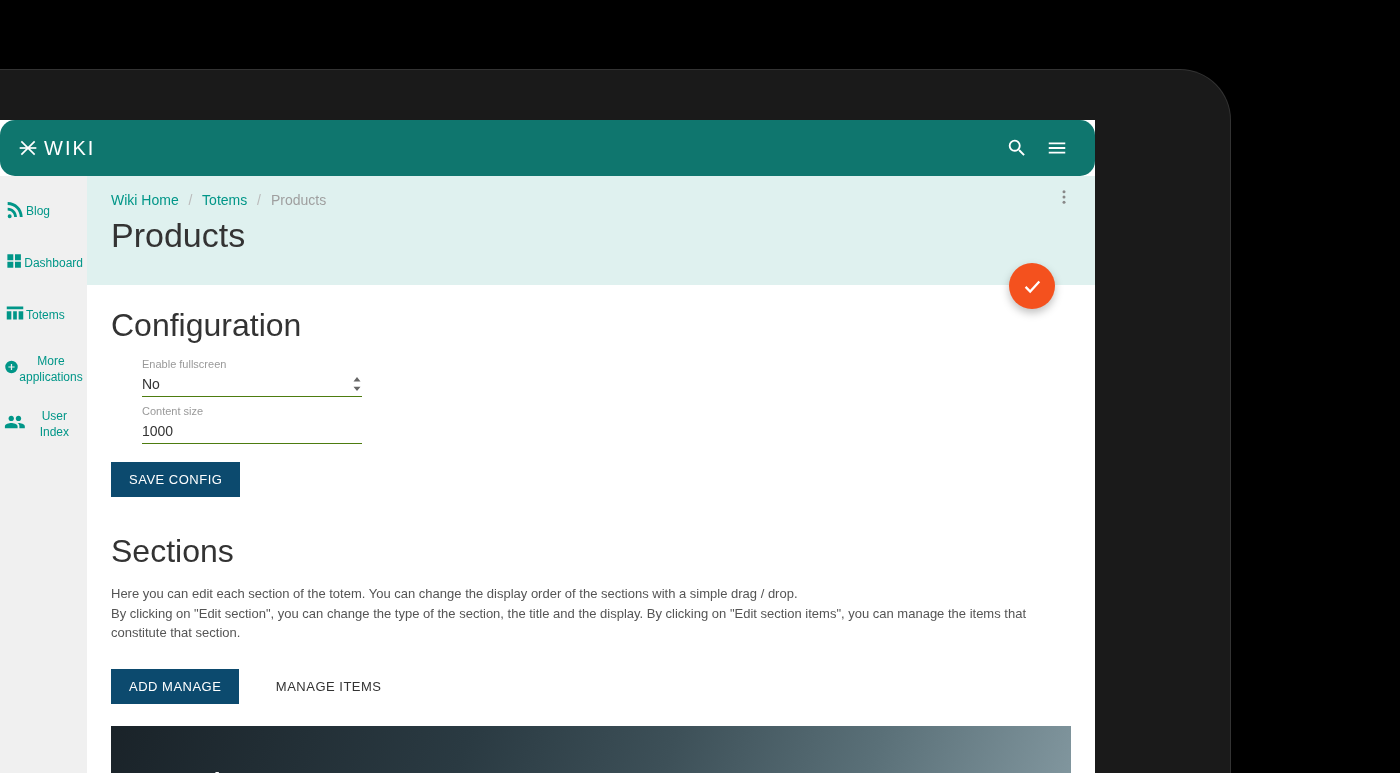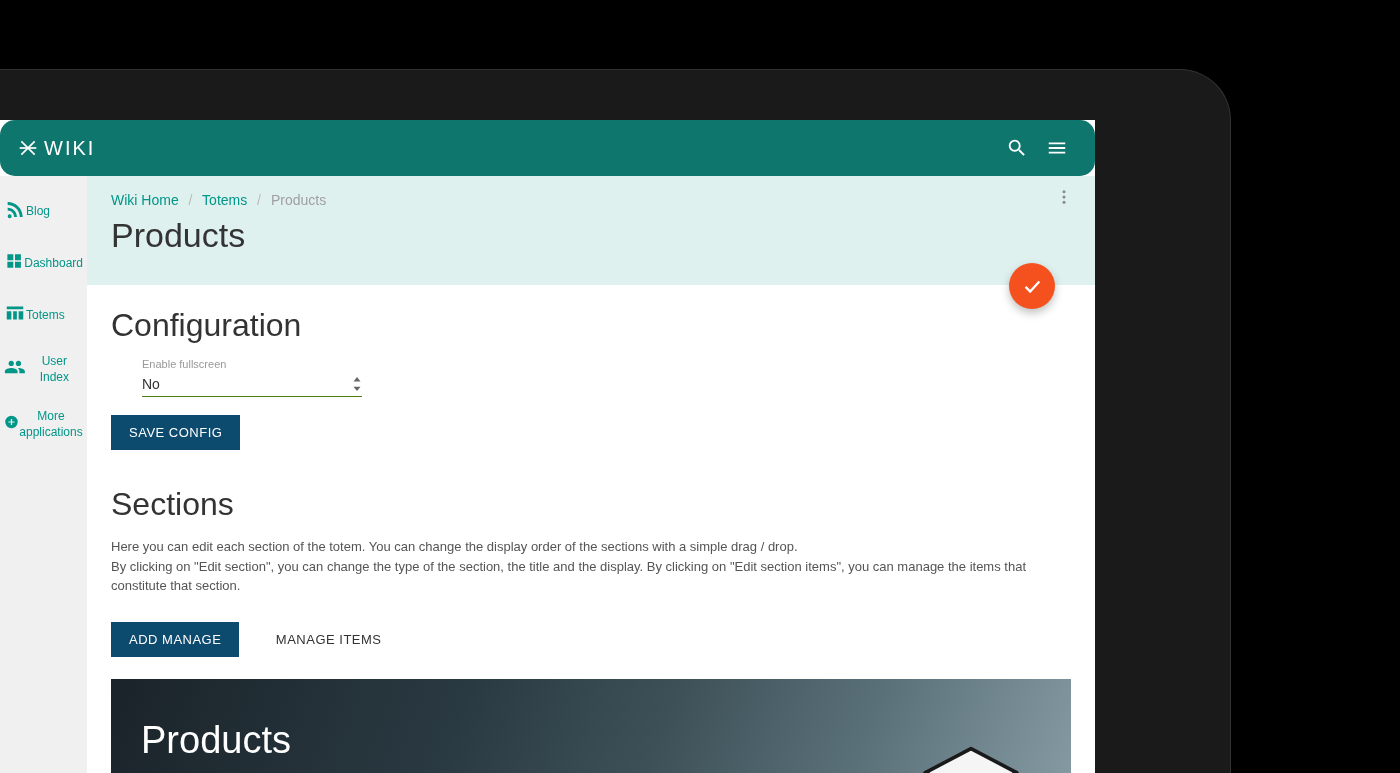--- a/index.html
+++ b/index.html
@@ -223,29 +223,29 @@
           <span>Dashboard</span>
         </div>
         <div class="side-item">
           <svg viewBox="0 0 24 24">
               <path d="M3 5h18v3H3V5zm0 5h5v9H3v-9zm7 0h4v9h-4v-9zm6 0h5v9h-5v-9z"></path>
             </svg>
           <span>Totems</span>
         </div>
         <div class="side-item">
           <svg viewBox="0 0 24 24">
+              <path d="M12 2a10 10 0 100 20 10 10 0 000-20zm5 11h-4v4h-2v-4H7v-2h4V7h2v4h4v2z"></path>
+            </svg>
+          <span>More applications</span>
+        </div>
+        <div class="side-item">
+          <svg viewBox="0 0 24 24">
               <path d="M16 11c1.66 0 3-1.34 3-3s-1.34-3-3-3-3 1.34-3 3 1.34 3 3 3zm-8 0c1.66 0 3-1.34 3-3S9.66 5 8 5 5 6.34 5 8s1.34 3 3 3zm0 2c-2.33 0-7 1.17-7 3.5V19h14v-2.5C15 14.17 10.33 13 8 13zm8 0c-.29 0-.62.02-.97.05 1.16.84 1.97 1.97 1.97 3.45V19h6v-2.5c0-2.33-4.67-3.5-7-3.5z"></path>
             </svg>
           <span>User Index</span>
-        </div>
-        <div class="side-item">
-          <svg viewBox="0 0 24 24">
-              <path d="M12 2a10 10 0 100 20 10 10 0 000-20zm5 11h-4v4h-2v-4H7v-2h4V7h2v4h4v2z"></path>
-            </svg>
-          <span>More applications</span>
         </div>
       </div>
 
       <div class="main">
 
         <div class="page-header">
           <div class="breadcrumb">
             <a href="#">Wiki Home</a>
             <span class="sep">/</span>
             <a href="#">Totems</a>
@@ -274,20 +274,24 @@
           <div class="field">
             <label class="field-label">Enable fullscreen</label>
             <div class="select">
               <span>No</span>
               <svg viewBox="0 0 10 16">
                   <path d="M5 0L1 5h8L5 0zM5 16l4-5H1l4 5z"></path>
                 </svg>
             </div>
           </div>
 
+          <div class="field">
+            <label class="field-label">Content size</label>
+            <input type="text" value="1000" style="">
+          </div>
 
           <button class="btn">SAVE CONFIG</button>
 
           <div class="sections-blk">
             <h2 class="section-heading">Sections</h2>
             <p class="help-text">
               <span>Here you can edit each section of the totem. You can change the display order of the sections with a simple drag / drop.</span><br>
               <span>By clicking on "Edit section", you can change the type of the section, the title and the display. By clicking on "Edit section items", you can manage the items that constitute that section.</span>
             </p>
             <button class="btn">ADD MANAGE</button>

